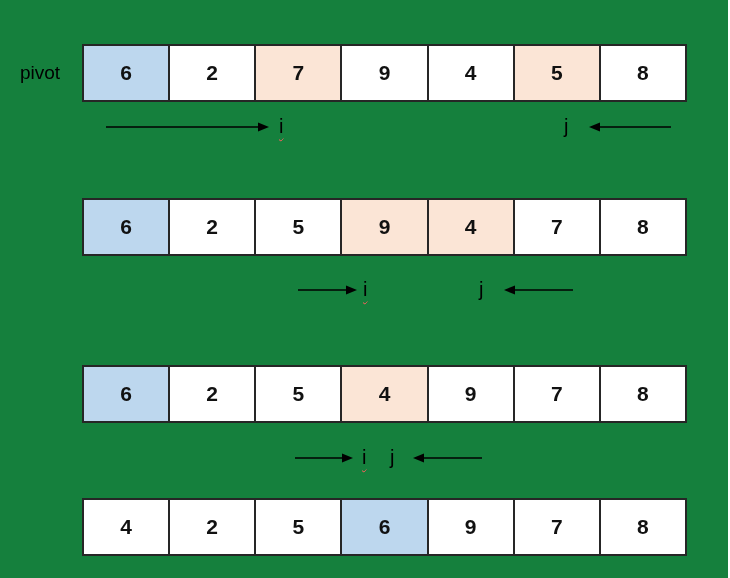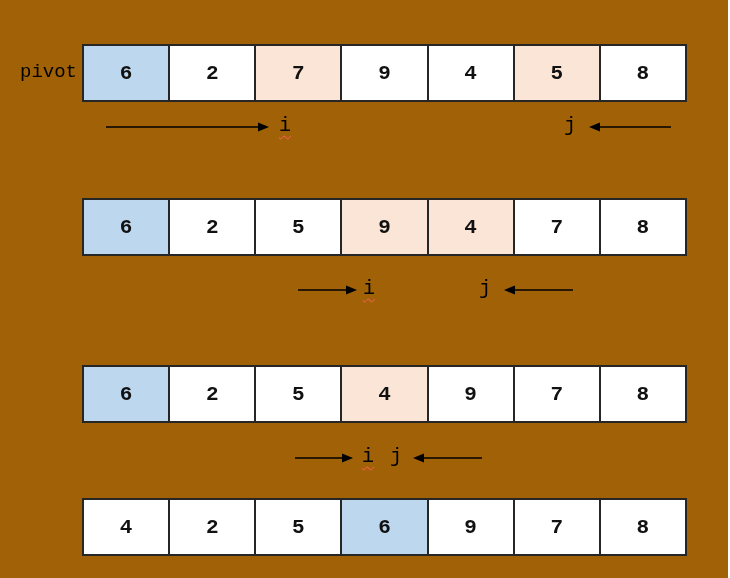--- a/index.html
+++ b/index.html
@@ -4,22 +4,22 @@
 <style>
   :root{
     --blue:#BDD7EE;
     --peach:#FBE5D6;
     --border:#262626;
   }
   html,body{margin:0;padding:0;background:#ffffff;}
   .canvas{
     position:relative;
     width:728px;height:578px;
-    background:#a16207;
-    font-family:Liberation Mono, monospace;
+    background:#15803d;
+    font-family:Liberation Sans, sans-serif;
     overflow:hidden;
   }
   .array-row{
     position:absolute;left:82px;width:605px;height:58px;
     display:flex;
     border:2px solid var(--border);
     box-sizing:border-box;
     background:#ffffff;
   }
   .cell{

